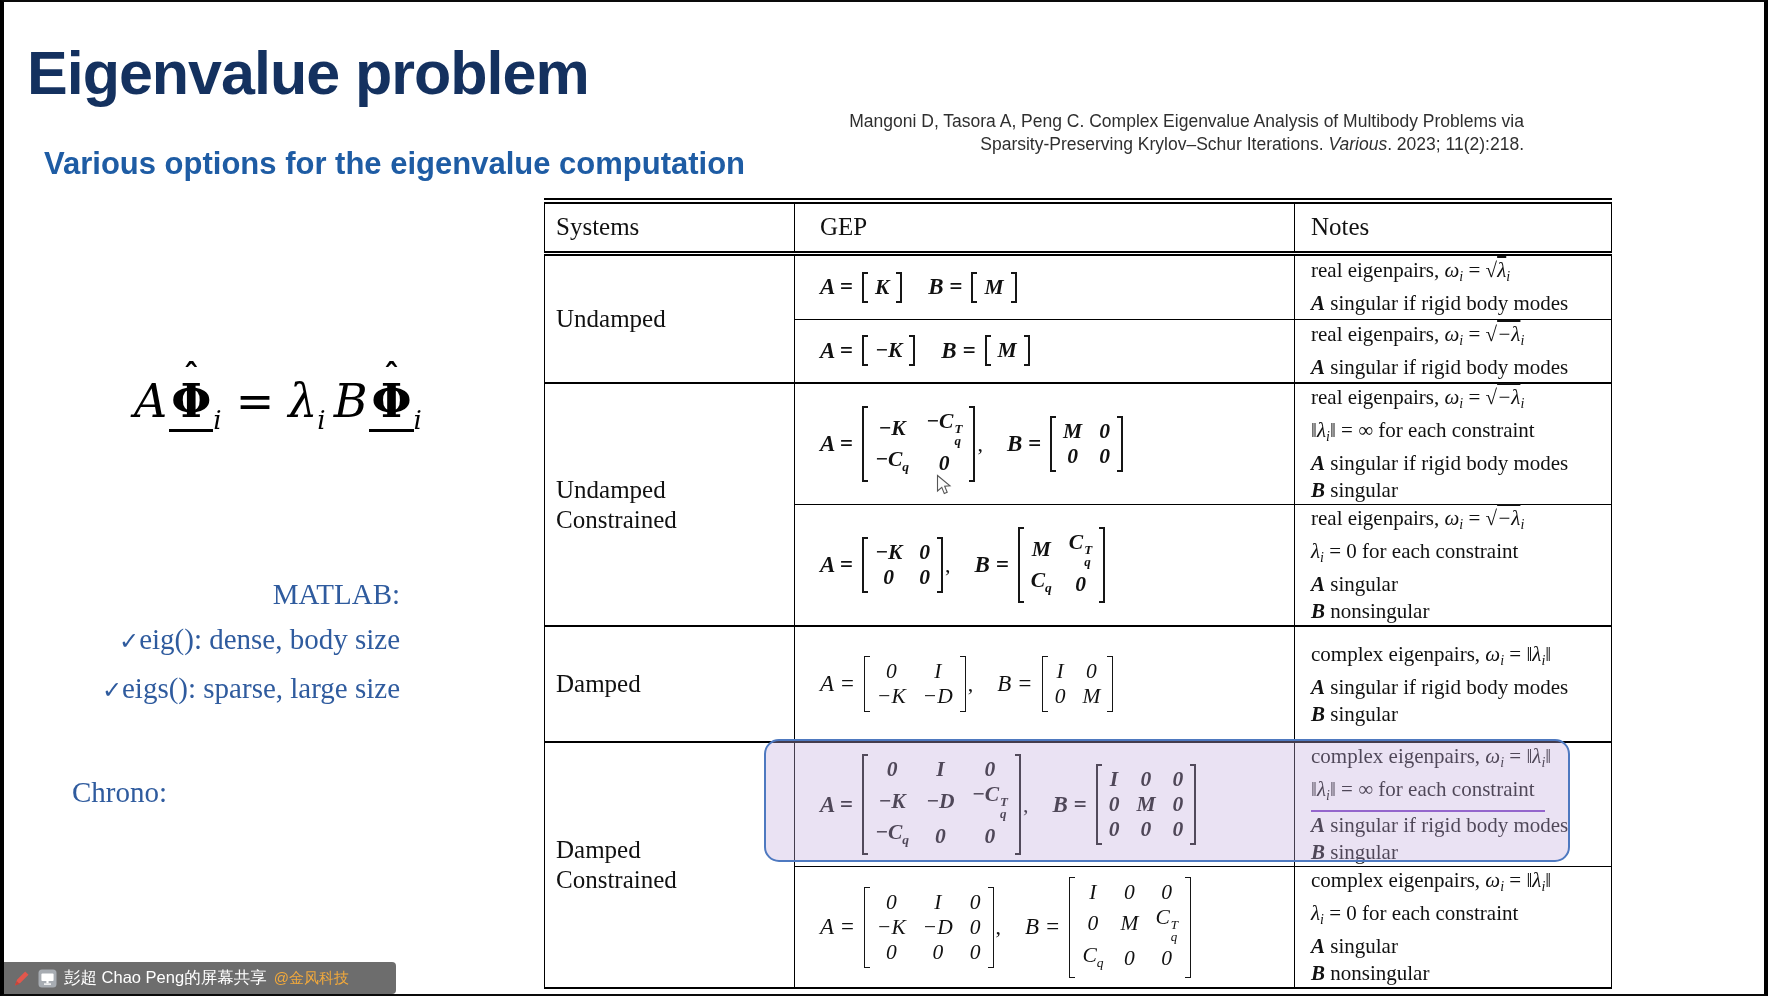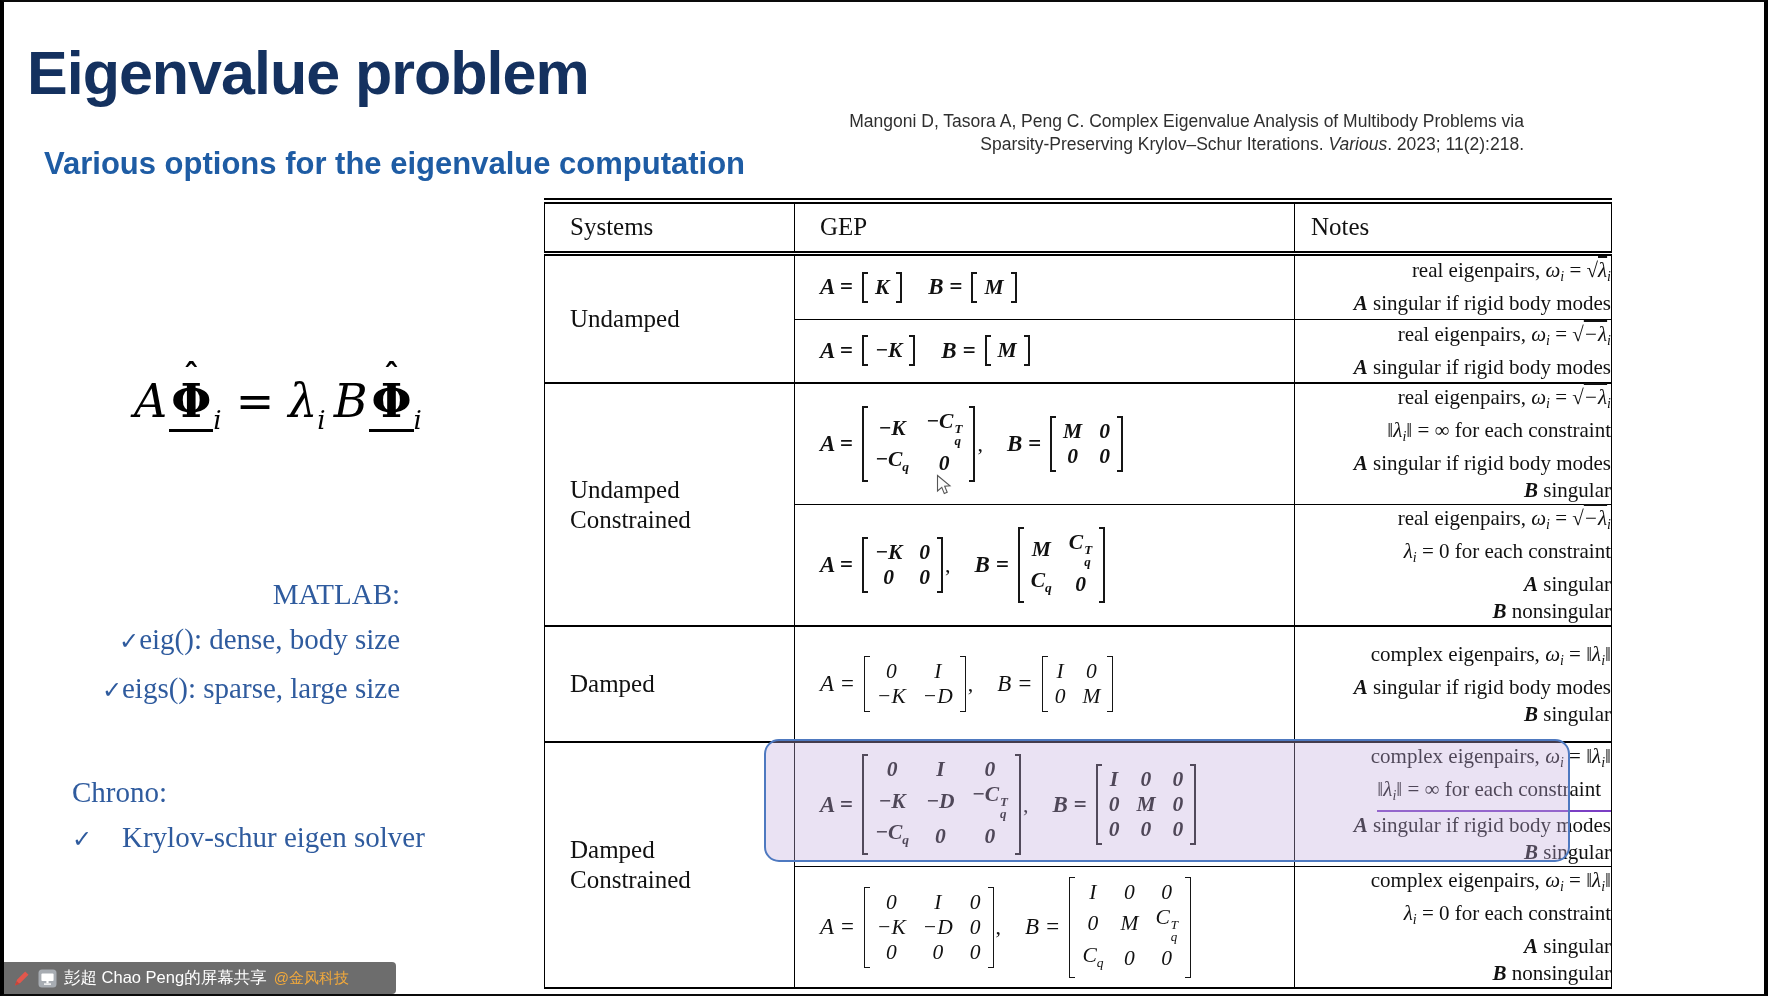--- a/index.html
+++ b/index.html
@@ -35,24 +35,24 @@
   .panel-h{margin-bottom:9px;}
   .p-item{margin-top:9px;line-height:38px;white-space:nowrap;}
   .chk{display:inline-block;width:50px;font-family:"DejaVu Sans",sans-serif;font-size:24px;}
 
   .tablewrap{position:absolute;left:540px;top:196px;}
   table.gep{border-collapse:collapse;table-layout:fixed;width:1024px;color:var(--text-color);
     font-family:"Liberation Serif","DejaVu Serif",serif;
     border-left:1.6px solid #000;border-right:1.6px solid #000;
     border-top:6px double #000;border-bottom:2.5px solid #000;}
   table.gep th{font-weight:normal;text-align:left;font-size:25px;border-bottom:5px double #000;height:52px;}
-  td.sys, th.sys{width:250px;padding-left:25px;font-size:25px;border-right:1.6px solid #000;
+  td.sys, th.sys{width:250px;padding-left:11px;font-size:25px;border-right:1.6px solid #000;
     vertical-align:middle;white-space:pre-line;line-height:30px;}
   td.gepc, th.gepc{width:500px;padding-left:25px;border-right:1.6px solid #000;vertical-align:middle;}
-  td.notec, th.notec{width:317px;padding-left:16px;vertical-align:middle;text-align:right;}
+  td.notec, th.notec{width:317px;padding-left:16px;vertical-align:middle;}
   .bb1{border-bottom:1.6px solid #000;}
   .bb2{border-bottom:2.5px solid #000;}
   .h-r0{height:66px}.h-r1{height:64px}.h-r2{height:119px}.h-r3{height:118px}
   .h-r4{height:116px}.h-r5{height:115px}.h-r6{height:118px}
 
   .note-line{font-size:21px;line-height:27px;white-space:nowrap;}
   .note-line .it{font-style:italic;}
   .note-line .bd{font-weight:700;font-style:italic;}
   .note-line .sb{font-size:14px;vertical-align:-4px;}
   .note-line .ov{text-decoration:overline;}
@@ -103,21 +103,20 @@
   </div>
 
   <div class="panel" style="top:576px;text-align:right;">
     <div class="panel-h">MATLAB:</div>
     <div class="p-item"><span class="chk">✓</span><span>eig(): dense, body size</span></div>
     <div class="p-item"><span class="chk">✓</span><span>eigs(): sparse, large size</span></div>
   </div>
 
   <div class="panel" style="top:774px;">
     <div class="panel-h">Chrono:</div>
-    <div class="p-item"><span class="chk">✓</span><span>Krylov-schur eigen solver</span></div>
   </div>
 
   <div class="tablewrap">
     <table class="gep">
       <tbody>
           <tr>
         <th class="sys">Systems</th>
         <th class="gepc">GEP</th>
         <th class="notec">Notes</th>
       </tr>

